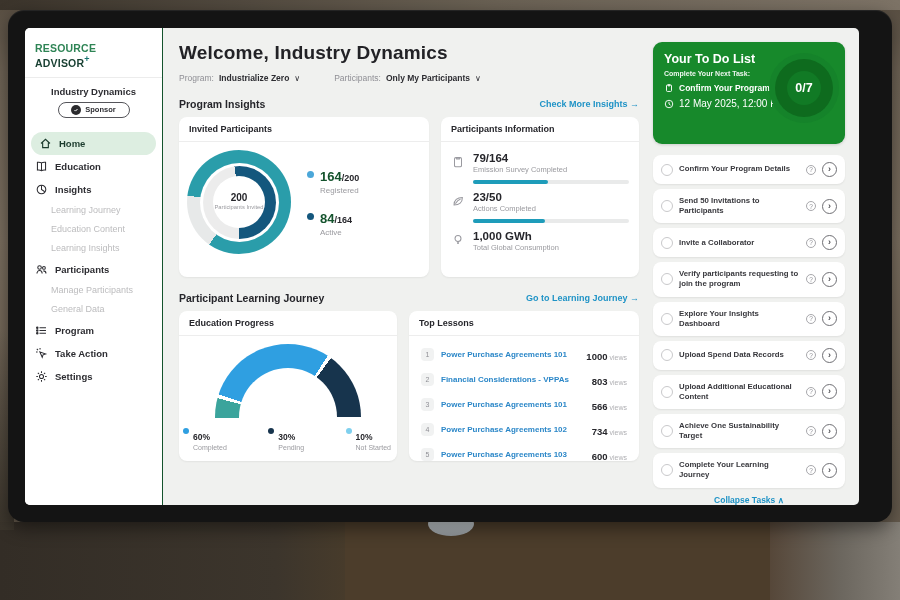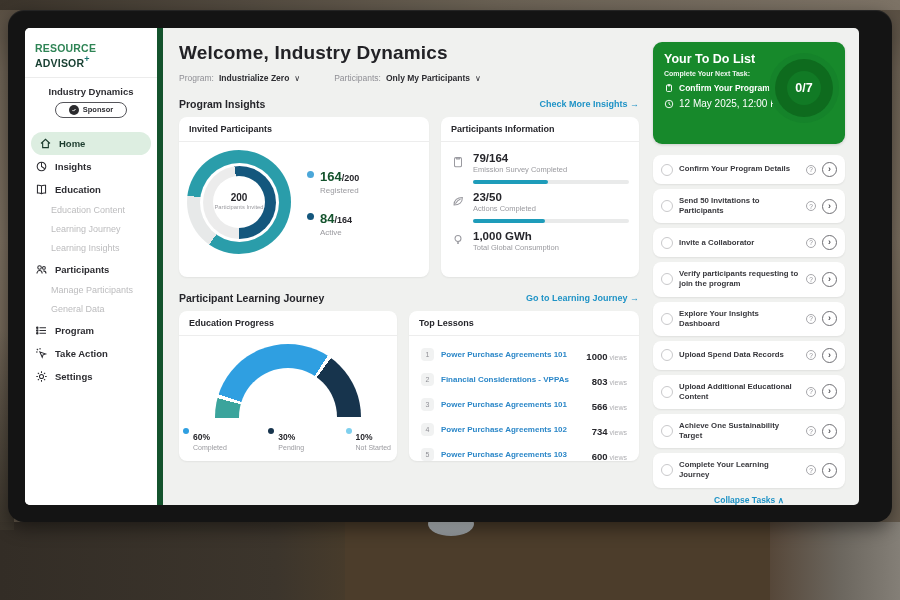--- a/index.html
+++ b/index.html
@@ -11,21 +11,21 @@
   .bg-bottom-left { position:absolute; left:0; top:522px; width:345px; height:78px; background:linear-gradient(90deg,#332d26,#3c352c 80%,#473b2b); }
   .bg-bottom-right { position:absolute; left:770px; top:522px; width:130px; height:78px; background:linear-gradient(90deg,#564739,#6c675f 55%,#847f77); }
   .bg-left-col { position:absolute; left:0; top:330px; width:14px; height:200px; background:linear-gradient(180deg,rgba(59,53,44,0),#3b352c); }
   .stand-hinge { position:absolute; left:428px; top:512px; width:46px; height:24px; border-radius:50%; background:linear-gradient(180deg,#e8ecef,#b9bfc3 55%,#8d9296); }
 
   .monitor { position:absolute; left:8px; top:10px; width:884px; height:512px; background:#141414; border-radius:16px;
     box-shadow:0 6px 18px rgba(0,0,0,.45), inset 0 1px 1px rgba(255,255,255,.08); }
   .screen { position:absolute; left:17px; top:18px; width:834px; height:477px; background:#f0f1ef; border-radius:5px; overflow:hidden; display:flex; }
 
   
-  .sidebar { width:138px; background:#fff; border-right:6px solid #14532d; flex-shrink:0; padding-top:10px; }
+  .sidebar { width:138px; background:#fff; border-right:1px solid #14532d; flex-shrink:0; padding-top:10px; }
   .logo { padding:4px 10px 8px; border-bottom:1px solid #ececec; font-size:10.5px; letter-spacing:.2px; }
   .logo .p1 { color:#2e8455; font-weight:bold; }
   .logo .p2 { color:#173f31; font-weight:bold; }
   .logo .plus { color:#17746f; font-weight:bold; font-size:9px; vertical-align:super; }
   .account { text-align:center; padding:8px 6px 6px; }
   .account-name { font-size:9.5px; font-weight:bold; color:#2d2d32; }
   .sponsor-pill { margin:5px auto 2px; width:72px; border:1px solid #55555a; border-radius:10px; padding:2px 5px; display:flex; align-items:center; gap:4px; justify-content:center; background:#fff; }
   .sponsor-pill .dot { width:10px; height:10px; border-radius:50%; background:#2b2b2e; display:grid; place-items:center; }
   .sponsor-pill span.lbl { font-size:7.5px; font-weight:bold; color:#2d2d32; }
   .nav { margin-top:6px; }
@@ -150,36 +150,36 @@
         </div>
         <div class="nav">
           <div class="nav-item active">
             <svg class="ic" width="13" height="13" viewBox="0 0 16 16" fill="none" stroke="#1c3c2e" stroke-width="1.4">
                 <path d="M2.5 8L8 2.8 13.5 8M4.5 7v6h7V7"></path>
               </svg>
             <span>Home</span>
           </div>
           <div class="nav-item">
             <svg class="ic" width="13" height="13" viewBox="0 0 16 16" fill="none" stroke="#2d2d32" stroke-width="1.3">
+                <path d="M8 3.6C6.8 2.8 4.4 2.6 3 2.8v9.6c1.4-.2 3.8 0 5 .8 1.2-.8 3.6-1 5-.8V2.8c-1.4-.2-3.8 0-5 .8zM8 3.6v9.6"></path>
+              </svg>
+            <span>Education</span>
+          </div>
+          <div class="nav-item">
+            <svg class="ic" width="13" height="13" viewBox="0 0 16 16" fill="none" stroke="#2d2d32" stroke-width="1.3">
                 <circle cx="8" cy="8" r="5.3"></circle>
                 <path d="M8 2.7V8l4 2.8"></path>
               </svg>
             <span>Insights</span>
           </div>
-          <div class="nav-item">
-            <svg class="ic" width="13" height="13" viewBox="0 0 16 16" fill="none" stroke="#2d2d32" stroke-width="1.3">
-                <path d="M8 3.6C6.8 2.8 4.4 2.6 3 2.8v9.6c1.4-.2 3.8 0 5 .8 1.2-.8 3.6-1 5-.8V2.8c-1.4-.2-3.8 0-5 .8zM8 3.6v9.6"></path>
-              </svg>
-            <span>Education</span>
+          <div class="nav-item sub">
+            <span>Learning Journey</span>
           </div>
           <div class="nav-item sub">
             <span>Education Content</span>
-          </div>
-          <div class="nav-item sub">
-            <span>Learning Journey</span>
           </div>
           <div class="nav-item sub">
             <span>Learning Insights</span>
           </div>
           <div class="nav-item">
             <svg class="ic" width="13" height="13" viewBox="0 0 16 16" fill="none" stroke="#2d2d32" stroke-width="1.3">
                 <circle cx="5.6" cy="5.6" r="2.2"></circle>
                 <circle cx="11" cy="6.1" r="1.7"></circle>
                 <path d="M2.4 13c0-2.4 1.7-3.7 3.2-3.7S8.8 10.6 8.8 13M10.2 9.7c1.7 0 3.3 1.2 3.3 3.3"></path>
               </svg>

